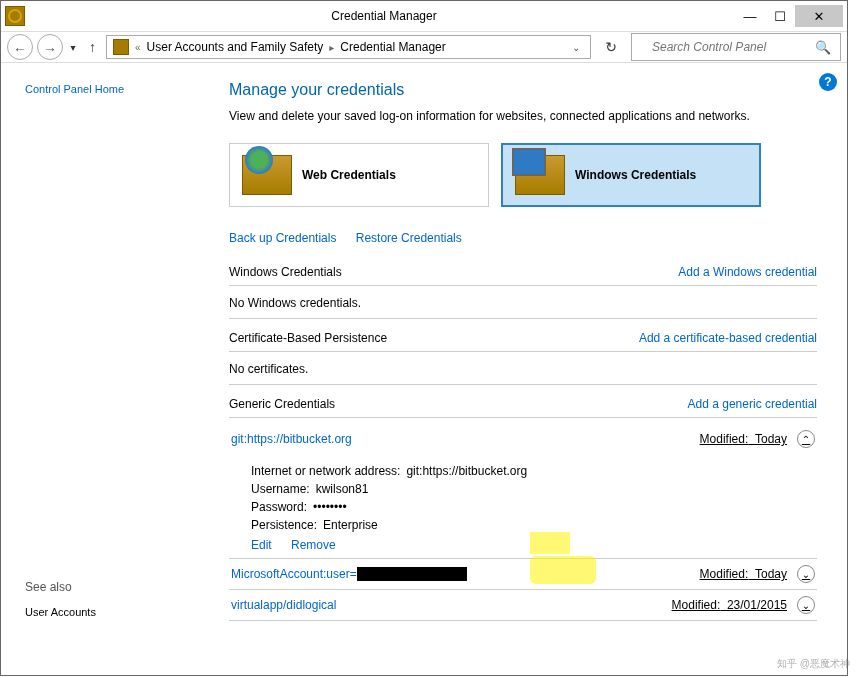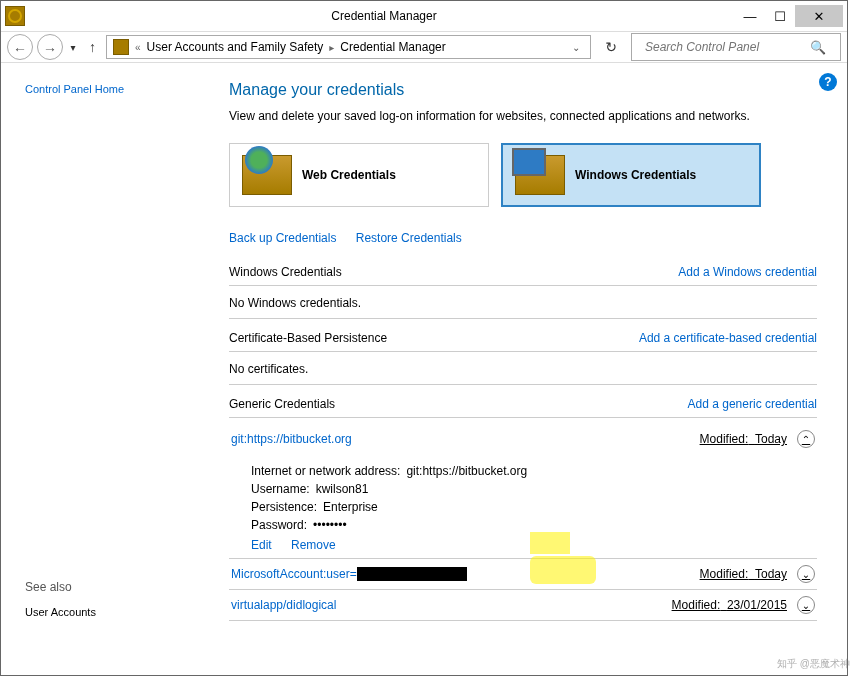--- a/index.html
+++ b/index.html
@@ -15,21 +15,21 @@
 .navbar { height: 32px; border-top: 1px solid #ddd; border-bottom: 1px solid #ddd; display: flex; align-items: center; padding: 0 6px; gap: 4px; }
 .navbtn { width: 26px; height: 26px; border: 1px solid #aaa; border-radius: 50%; display: flex; align-items: center; justify-content: center; font-size: 14px; color: #555; cursor: pointer; }
 .navbtn.small { border: none; width: 12px; color: #333; font-size: 10px; }
 .uparrow { font-size: 14px; color: #333; padding: 0 6px; cursor: pointer; }
 .addressbar { flex: 1; height: 24px; border: 1px solid #aaa; display: flex; align-items: center; padding: 0 6px; gap: 6px; background: #fff; }
 .addr-icon { width: 16px; height: 16px; background: #a67c00; border: 1px solid #7a5c00; }
 .chevsep { color: #666; font-size: 10px; }
 .addrtext { color: #000; font-size: 12px; }
 .addrdrop { color: #555; font-size: 10px; margin-left: auto; padding: 0 4px; cursor: pointer; }
 .refresh { padding: 0 10px; cursor: pointer; font-size: 14px; color: #333; }
-.searchbox { width: 210px; height: 28px; border: 1px solid #aaa; display: flex; align-items: center; padding: 0 13px; gap: 6px; }
+.searchbox { width: 210px; height: 28px; border: 1px solid #aaa; display: flex; align-items: center; padding: 0 20px; gap: 6px; }
 .searchbox input { border: none; outline: none; flex: 1; font-size: 12px; color: #888; font-style: italic; }
 .searchicon { color: #555; font-size: 13px; }
 .helpicon { position: absolute; right: 10px; top: 72px; width: 18px; height: 18px; border-radius: 50%; background: #0078d7; color: #fff; display: flex; align-items: center; justify-content: center; font-size: 12px; font-weight: bold; cursor: pointer; }
 .body { display: flex; height: calc(100% - 62px); }
 .sidebar { width: 220px; padding: 20px 24px; }
 .sidelink { color: #0066cc; font-size: 11px; cursor: pointer; margin-bottom: 10px; }
 .sidehead { color: #333; font-size: 12px; margin-bottom: 10px; }
 .seealso { position: absolute; bottom: 47px; left: 24px; }
 .seealso .sidehead { color: #555; margin-bottom: 12px; }
 .main { flex: 1; padding: 18px 30px 10px 8px; overflow-y: auto; }
@@ -148,22 +148,22 @@
       <div class="row" style="border-bottom:none;">
         <span class="row-name">git:https://bitbucket.org</span>
         <div class="row-right">
           <span class="row-mod"><span>Modified:</span>&nbsp;&nbsp;<span>Today</span></span>
           <div class="chev">⌃</div>
         </div>
       </div>
       <div class="details">
         <div class="drow"><span class="dlabel">Internet or network address:</span><span>git:https://bitbucket.org</span></div>
         <div class="drow"><span class="dlabel">Username:</span><span>kwilson81</span></div>
+        <div class="drow"><span class="dlabel">Password:</span><span>••••••••</span></div>
         <div class="drow"><span class="dlabel">Persistence:</span><span>Enterprise</span></div>
-        <div class="drow"><span class="dlabel">Password:</span><span>••••••••</span></div>
         <div class="actions">
           <span class="link">Edit</span>
           <span class="link">Remove</span>
         </div>
       </div>
 
       <div class="row">
         <span class="row-name"><span>MicrosoftAccount:user=</span><span class="redacted"></span></span>
         <div class="row-right">
           <span class="row-mod"><span>Modified:</span>&nbsp;&nbsp;<span>Today</span></span>

